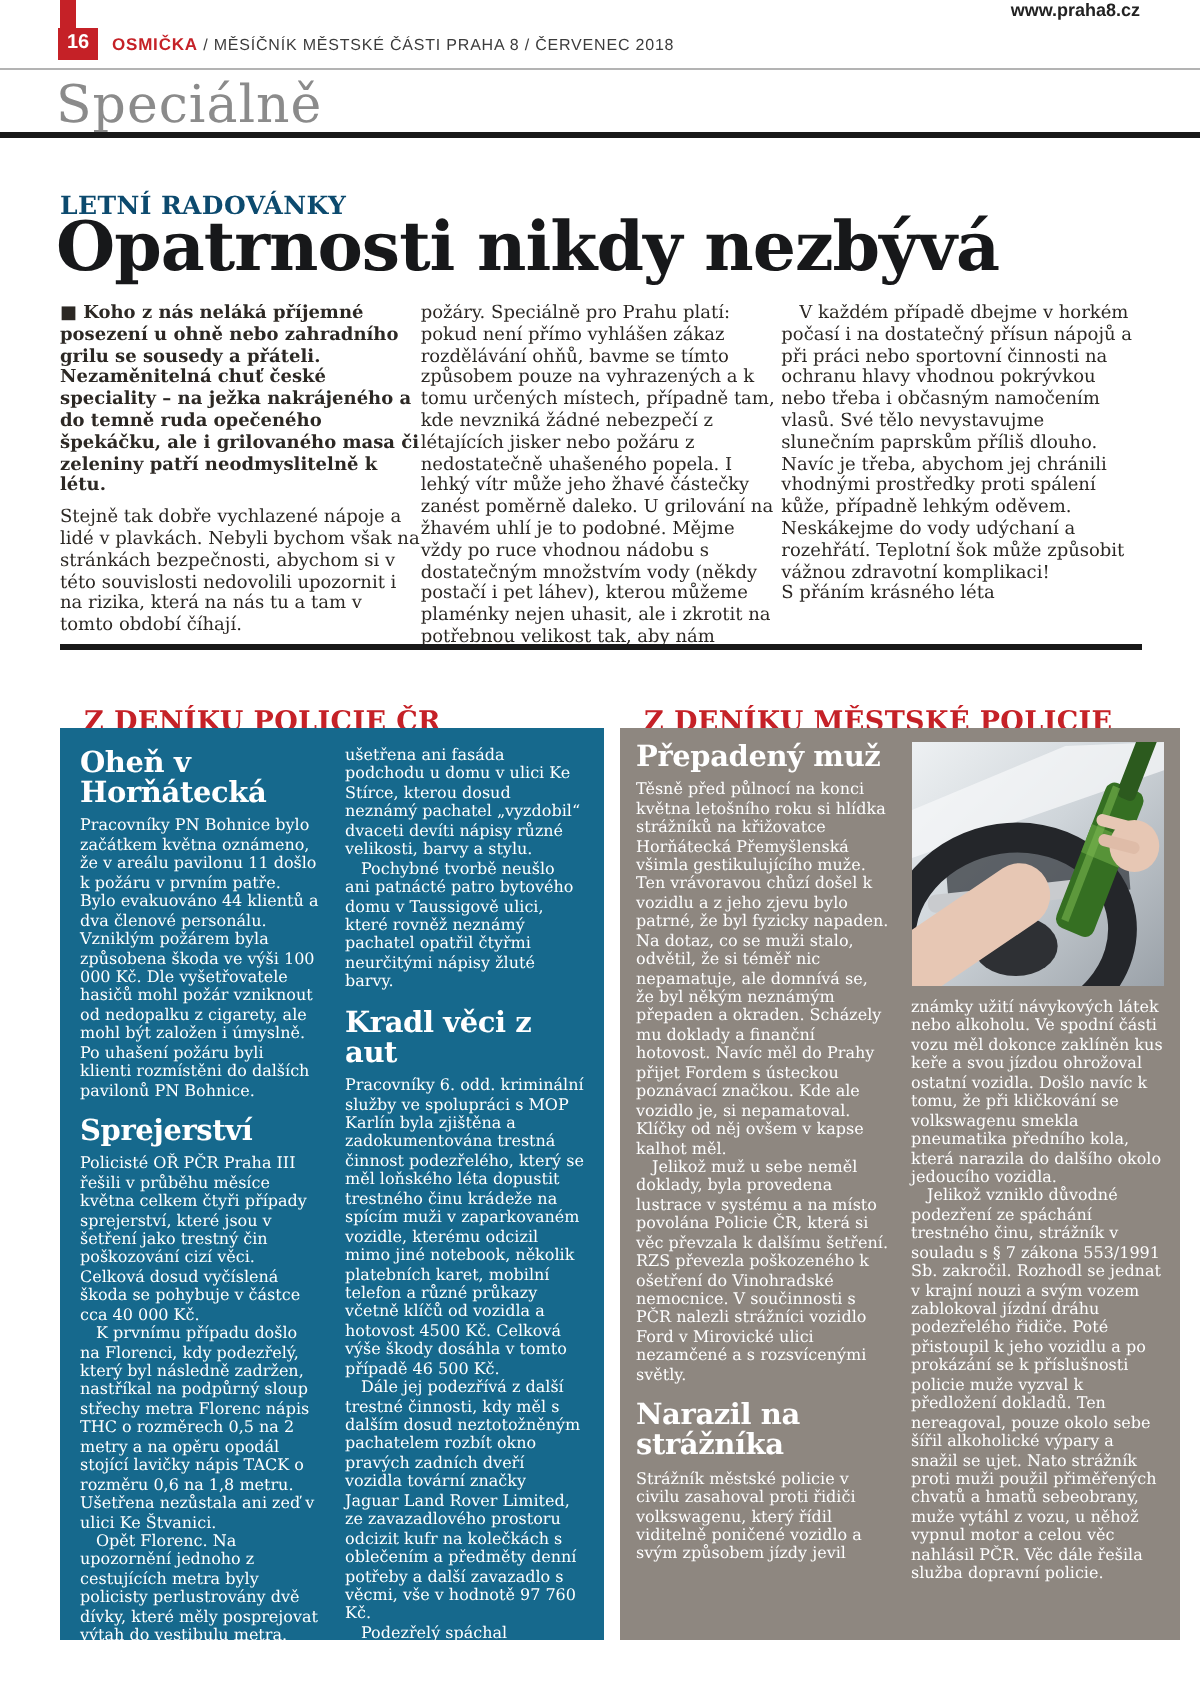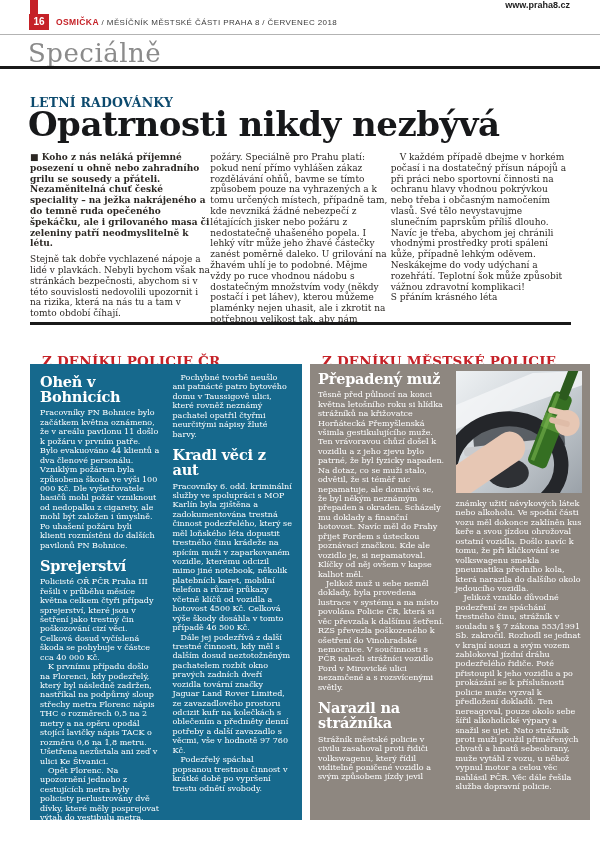--- a/index.html
+++ b/index.html
@@ -71,28 +71,29 @@
         <p class="p">S přáním krásného léta</p>
       </div>
   </div>
   <div class="rule-mid"></div>
 
   <h2 class="sec-head l">Z DENÍKU POLICIE ČR</h2>
   <h2 class="sec-head r">Z DENÍKU MĚSTSKÉ POLICIE PRAHY 8</h2>
 
   <div class="box box-teal">
     <div class="bcol">
-        <h3 class="">Oheň v Bohnicích</h3>
+        <h3 class="">Oheň v Horňátecká</h3>
         <p class="p">Pracovníky PN Bohnice bylo začátkem května oznámeno, že v areálu pavilonu 11 došlo k požáru v prvním patře. Bylo evakuováno 44 klientů a dva členové personálu. Vzniklým požárem byla způsobena škoda ve výši 100 000 Kč. Dle vyšetřovatele hasičů mohl požár vzniknout od nedopalku z cigarety, ale mohl být založen i úmyslně. Po uhašení požáru byli klienti rozmístěni do dalších pavilonů PN Bohnice.</p>
         <h3 class="">Sprejerství</h3>
         <p class="p">Policisté OŘ PČR Praha III řešili v průběhu měsíce května celkem čtyři případy sprejerství, které jsou v šetření jako trestný čin poškozování cizí věci. Celková dosud vyčíslená škoda se pohybuje v částce cca 40 000 Kč.</p>
         <p class="p ind">K prvnímu případu došlo na Florenci, kdy podezřelý, který byl následně zadržen, nastříkal na podpůrný sloup střechy metra Florenc nápis THC o rozměrech 0,5 na 2 metry a na opěru opodál stojící lavičky nápis TACK o rozměru 0,6 na 1,8 metru. Ušetřena nezůstala ani zeď v ulici Ke Štvanici.</p>
         <p class="p ind">Opět Florenc. Na upozornění jednoho z cestujících metra byly policisty perlustrovány dvě dívky, které měly posprejovat výtah do vestibulu metra. Postřiku barvou nebyla</p>
       </div>
     <div class="bcol">
+        <p class="p">ušetřena ani fasáda podchodu u domu v ulici Ke Stírce, kterou dosud neznámý pachatel „vyzdobil“ dvaceti devíti nápisy různé velikosti, barvy a stylu.</p>
         <p class="p ind">Pochybné tvorbě neušlo ani patnácté patro bytového domu v Taussigově ulici, které rovněž neznámý pachatel opatřil čtyřmi neurčitými nápisy žluté barvy.</p>
         <h3 class="">Kradl věci z aut</h3>
         <p class="p">Pracovníky 6. odd. kriminální služby ve spolupráci s MOP Karlín byla zjištěna a zadokumentována trestná činnost podezřelého, který se měl loňského léta dopustit trestného činu krádeže na spícím muži v zaparkovaném vozidle, kterému odcizil mimo jiné notebook, několik platebních karet, mobilní telefon a různé průkazy včetně klíčů od vozidla a hotovost 4500 Kč. Celková výše škody dosáhla v tomto případě 46 500 Kč.</p>
         <p class="p ind">Dále jej podezřívá z další trestné činnosti, kdy měl s dalším dosud neztotožněným pachatelem rozbít okno pravých zadních dveří vozidla tovární značky Jaguar Land Rover Limited, ze zavazadlového prostoru odcizit kufr na kolečkách s oblečením a předměty denní potřeby a další zavazadlo s věcmi, vše v hodnotě 97 760 Kč.</p>
         <p class="p ind">Podezřelý spáchal popsanou trestnou činnost v krátké době po vypršení trestu odnětí svobody.</p>
       </div>
   </div>
 
   <div class="box box-grey">
     <div class="bcol">

